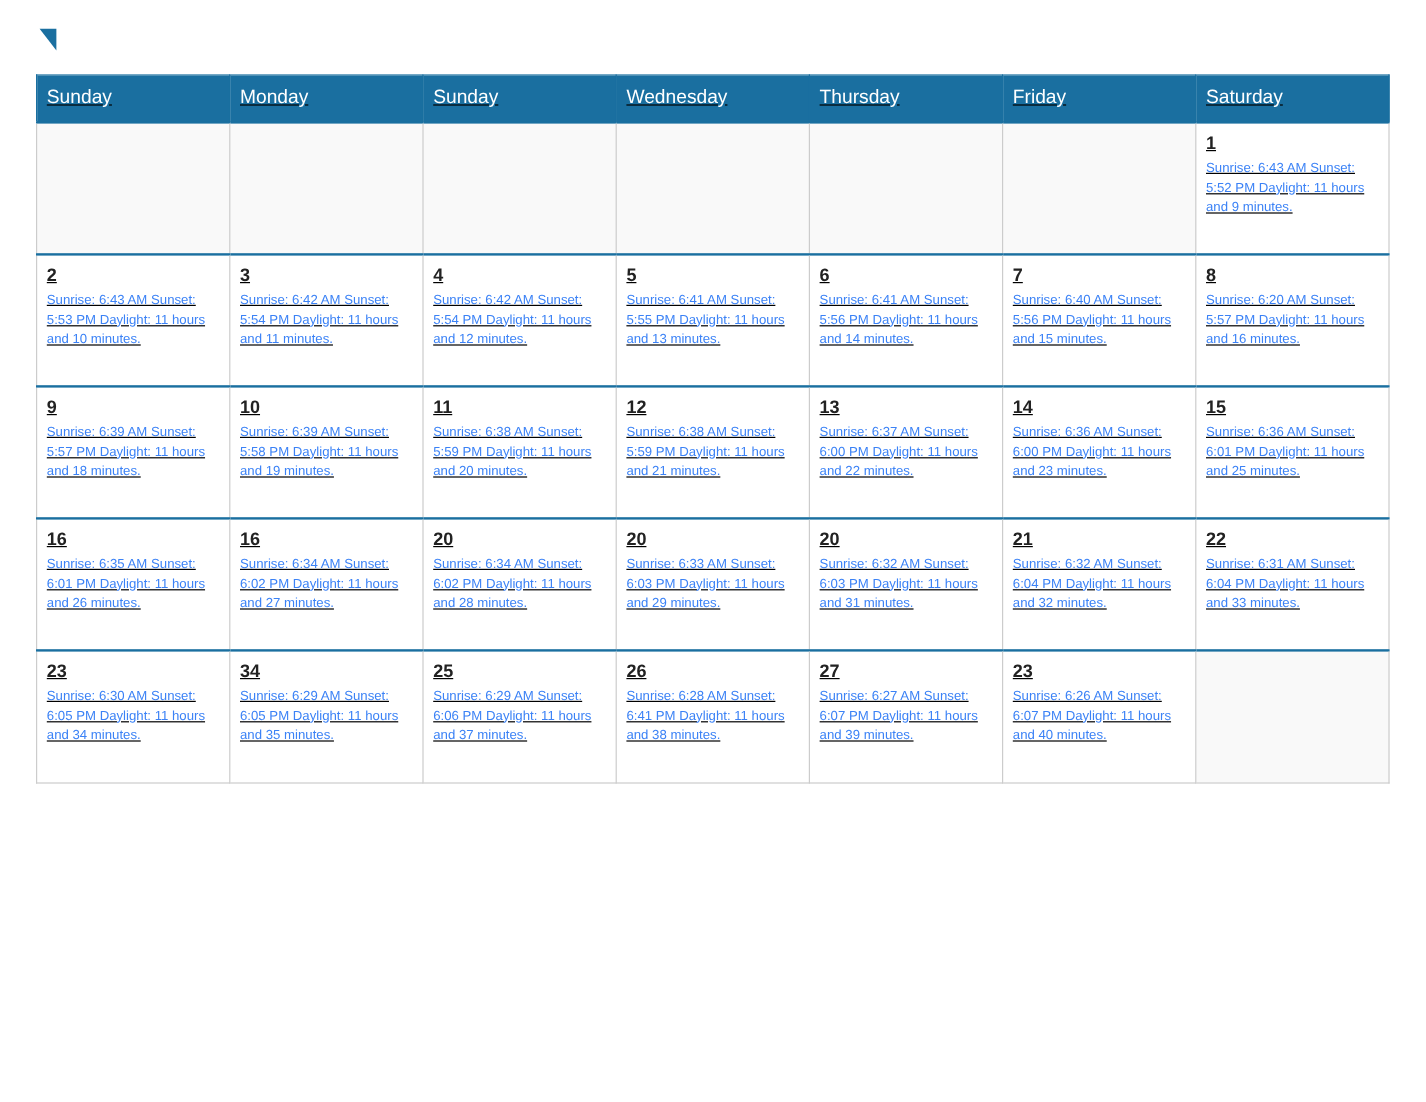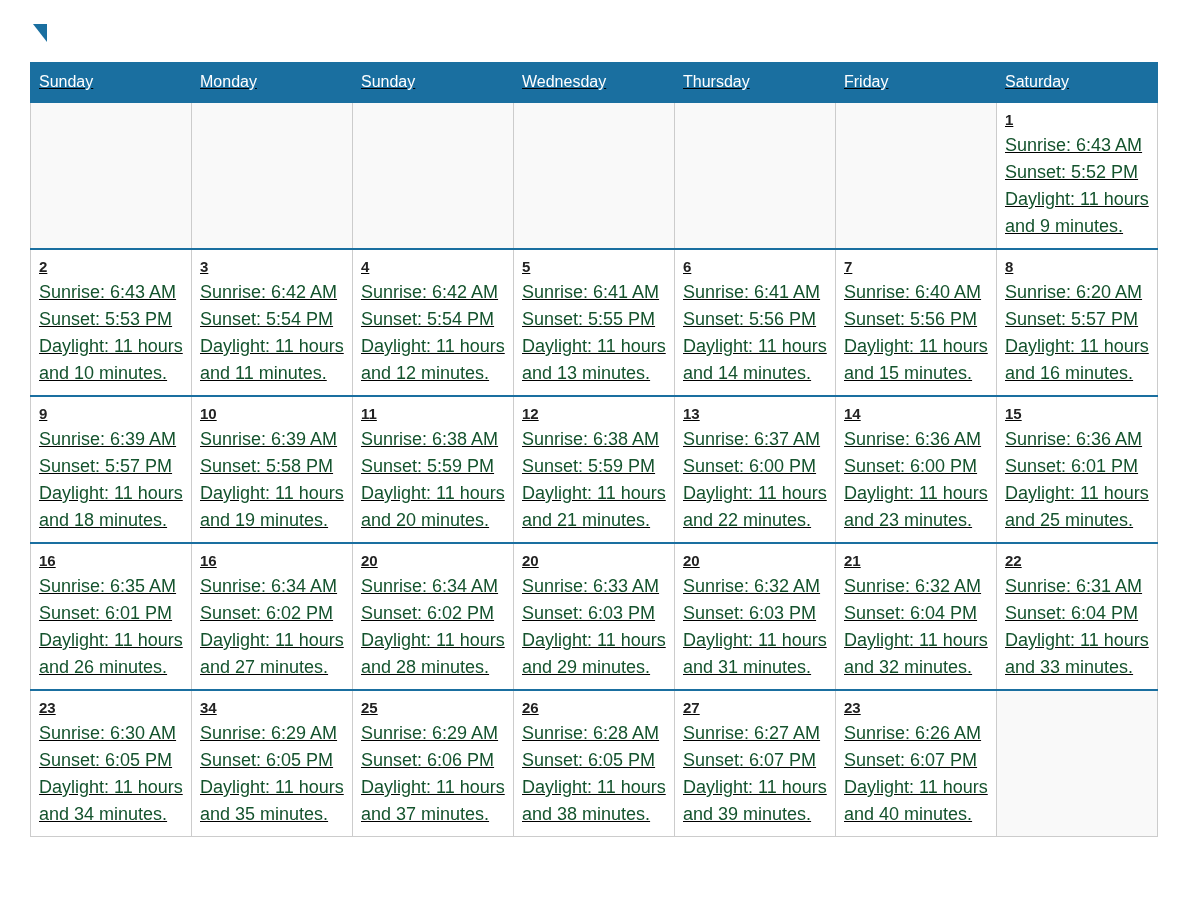--- a/index.html
+++ b/index.html
@@ -90,22 +90,22 @@
       background: #f9f9f9;
     }
     .day-number {
       font-size: 15px;
       font-weight: bold;
       color: #222;
       display: block;
       margin-bottom: 4px;
     }
     .day-info {
-      font-size: 18px;
-      color: #14532d;
+      font-size: 11px;
+      color: #3b82f6;
       line-height: 1.5;
     }
     .week-row td {
       border-top: 2px solid #1a6fa0;
     }
   </style>
 </head>
 <body>
 
 <div class="header">
@@ -296,21 +296,21 @@
         </td>
         <td>
           <span class="day-number">25</span>
           <div class="day-info">Sunrise: 6:29 AM
 Sunset: 6:06 PM
 Daylight: 11 hours and 37 minutes.</div>
         </td>
         <td>
           <span class="day-number">26</span>
           <div class="day-info">Sunrise: 6:28 AM
-Sunset: 6:05 PM
+Sunset: 6:41 PM
 Daylight: 11 hours and 38 minutes.</div>
         </td>
         <td>
           <span class="day-number">27</span>
           <div class="day-info">Sunrise: 6:27 AM
 Sunset: 6:07 PM
 Daylight: 11 hours and 39 minutes.</div>
         </td>
         <td>
           <span class="day-number">23</span>

